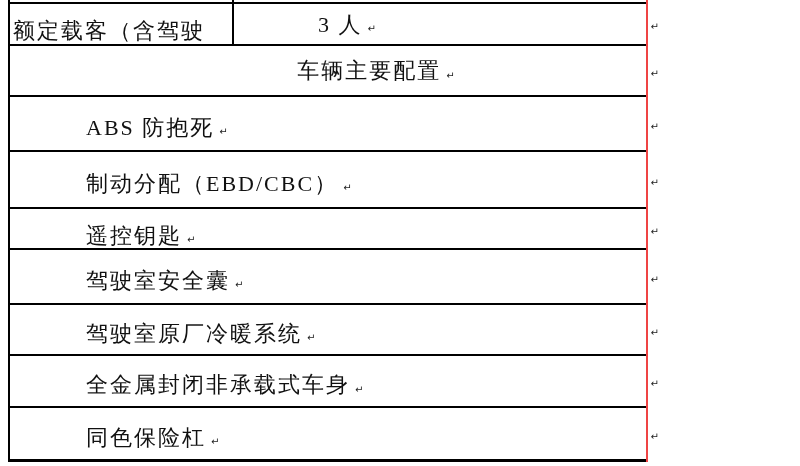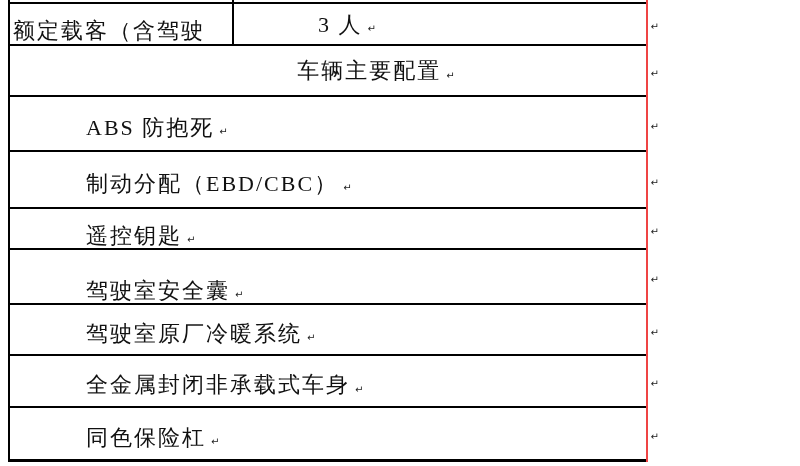--- a/index.html
+++ b/index.html
@@ -11,21 +11,21 @@
     position:absolute;left:8px;top:0;width:640px;box-sizing:border-box;
     border-left:2px solid #000;border-right:2px solid #ef4444;
   }
   .row{position:relative;display:flex;border-bottom:2px solid #000;box-sizing:content-box;background:#fff;}
   .r0{height:2px;}
   .r1{height:40px;}
   .r2{height:49px;}
   .r3{height:53px;}
   .r4{height:55px;}
   .r5{height:39px;align-items:flex-end;}
-  .r6{height:53px;align-items:flex-end;}
+  .r6{height:53px;}
   .r7{height:49px;justify-content:center;}
   .r8{height:50px;text-align:center;}
   .r9{height:51px;border-bottom:3px solid #000;justify-content:center;}
   .cell{display:flex;align-items:center;box-sizing:border-box;}
   .cell-divider{width:224px;border-right:2px solid #000;}
   .cap-label{padding:14px 0 0 3px;}
   .cap-value{flex:1;padding:2px 0 0 84px;}
   .header-cell{flex:1;justify-content:center;padding:2px 0 0 96px;}
   .item-cell{flex:1;padding:9px 0 0 76px;}
   .txt{font-size:22px;letter-spacing:2px;white-space:nowrap;line-height:1.1;}

